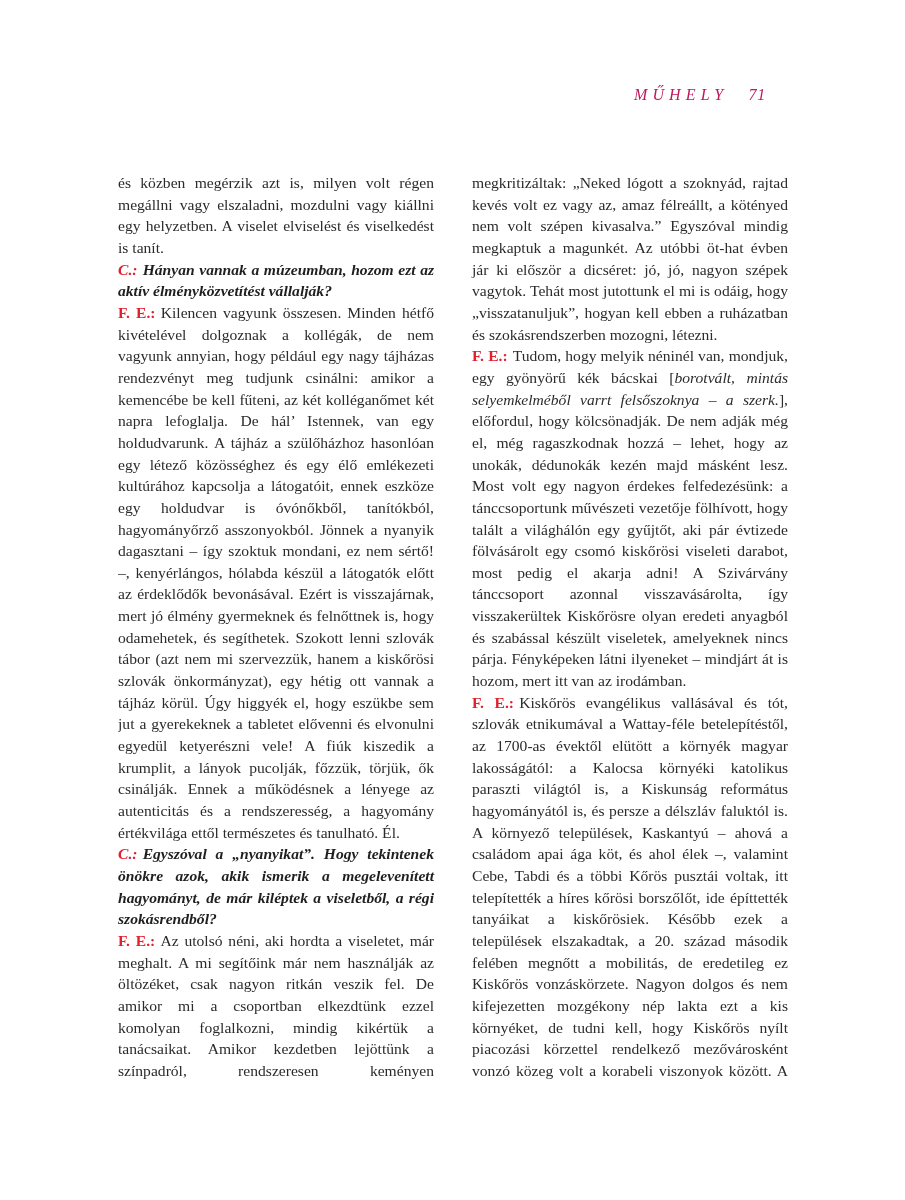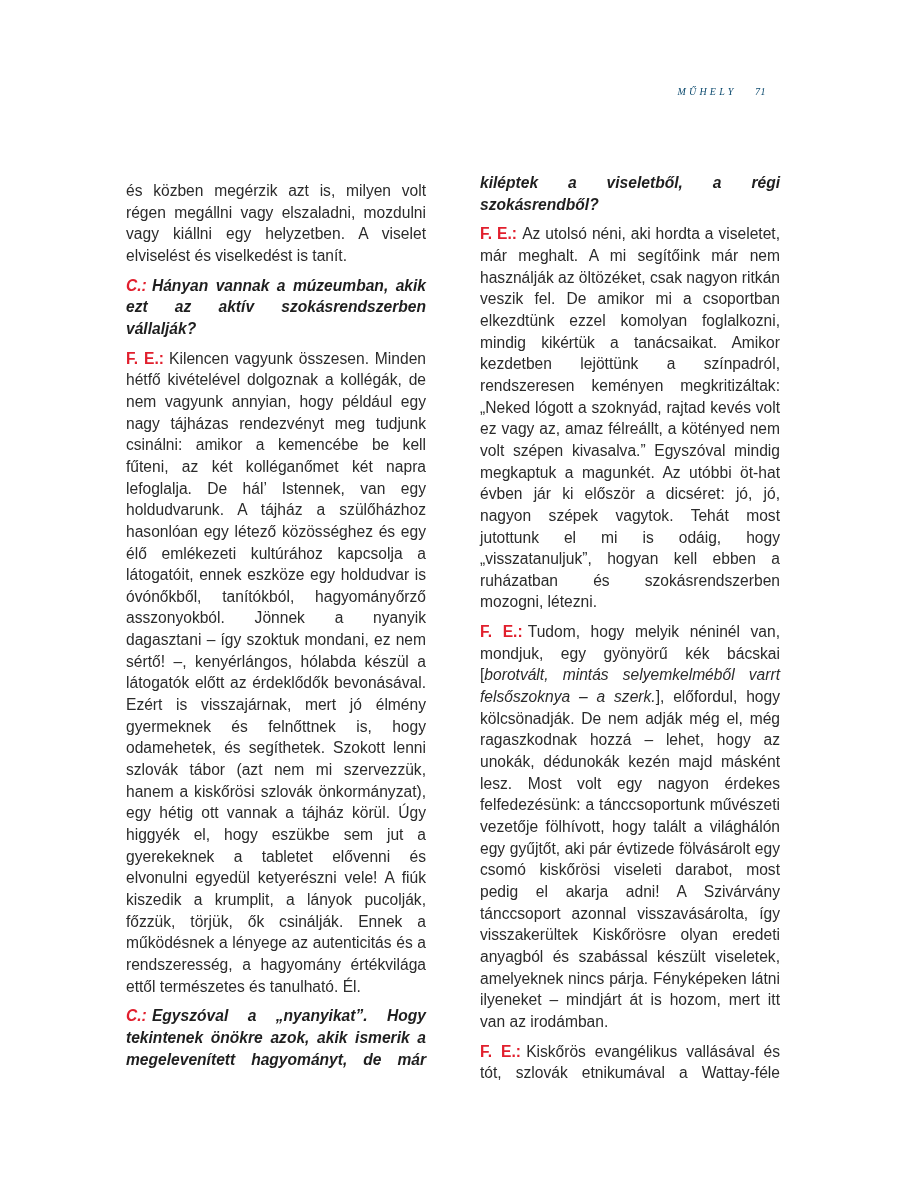--- a/index.html
+++ b/index.html
@@ -14,22 +14,22 @@
     background: #ffffff;
     overflow: hidden;
     font-family: "Liberation Sans", "DejaVu Sans", sans-serif;
   }
   .running-head {
     position: absolute;
     top: 86px;
     right: 139px;
     font-family: "Liberation Serif", "DejaVu Serif", serif;
     font-style: italic;
-    font-size: 10px;
-    color: #0c4a6e;
+    font-size: 16px;
+    color: #be185d;
     white-space: nowrap;
   }
   .running-head .section {
     letter-spacing: 0.32em;
     font-variant: small-caps;
     text-transform: uppercase;
     font-weight: 500;
   }
   .running-head .pageno {
     margin-left: 16px;
@@ -46,23 +46,24 @@
     column-fill: auto;
     overflow: hidden;
     font-size: 15.6px;
     line-height: 21.65px;
     color: #2b2b2b;
     text-align: justify;
     hyphens: auto;
     -webkit-hyphens: auto;
   }
   .article p.seg {
-    margin: 8px;
+    margin: 0;
     padding: 0;
     text-indent: 0;
+    font-family: Liberation Serif, serif;
   }
   .speaker {
     color: #e11f2d;
     font-weight: bold;
     margin-right: 0.33em;
   }
   p.question .speaker { font-style: italic; }
   p.question {
     font-weight: bold;
     font-style: italic;
@@ -76,21 +77,21 @@
 
 <div class="page">
 
   <header class="running-head">
     <span class="section">MŰHELY</span>
     <span class="pageno">71</span>
   </header>
 
   <main class="article" id="article-columns">
       <p class="seg answer_continuation"><span class="run">és közben megérzik azt is, milyen volt régen megállni vagy elszaladni, mozdulni vagy kiállni egy helyzetben. A viselet elviselést és viselkedést is tanít.</span></p>
-      <p class="seg question"><span class="speaker">C.:</span><span class="run">Hányan vannak a múzeumban, akik ezt az aktív szokásrendszerben vállalják?</span></p>
+      <p class="seg question"><span class="speaker">C.:</span><span class="run">Hányan vannak a múzeumban, hozom ezt az aktív élményközvetítést vállalják?</span></p>
       <p class="seg answer"><span class="speaker">F. E.:</span><span class="run">Kilencen vagyunk összesen. Minden hétfő kivételével dolgoznak a kollégák, de nem vagyunk annyian, hogy például egy nagy tájházas rendezvényt meg tudjunk csinálni: amikor a kemencébe be kell fűteni, az két kolléganőmet két napra lefoglalja. De hál’ Istennek, van egy holdudvarunk. A tájház a szülőházhoz hasonlóan egy létező közösséghez és egy élő emlékezeti kultúrához kapcsolja a látogatóit, ennek eszköze egy holdudvar is óvónőkből, tanítókból, hagyományőrző asszonyokból. Jönnek a nyanyik dagasztani – így szoktuk mondani, ez nem sértő! –, kenyérlángos, hólabda készül a látogatók előtt az érdeklődők bevonásával. Ezért is visszajárnak, mert jó élmény gyermeknek és felnőttnek is, hogy odamehetek, és segíthetek. Szokott lenni szlovák tábor (azt nem mi szervezzük, hanem a kiskőrösi szlovák önkormányzat), egy hétig ott vannak a tájház körül. Úgy higgyék el, hogy eszükbe sem jut a gyerekeknek a tabletet elővenni és elvonulni egyedül ketyerészni vele! A fiúk kiszedik a krumplit, a lányok pucolják, főzzük, törjük, ők csinálják. Ennek a működésnek a lényege az autenticitás és a rendszeresség, a hagyomány értékvilága ettől természetes és tanulható. Él.</span></p>
       <p class="seg question"><span class="speaker">C.:</span><span class="run">Egyszóval a „nyanyikat”. Hogy tekintenek önökre azok, akik ismerik a megelevenített hagyományt, de már kiléptek a viseletből, a régi szokásrendből?</span></p>
       <p class="seg answer"><span class="speaker">F. E.:</span><span class="run">Az utolsó néni, aki hordta a viseletet, már meghalt. A mi segítőink már nem használják az öltözéket, csak nagyon ritkán veszik fel. De amikor mi a csoportban elkezdtünk ezzel komolyan foglalkozni, mindig kikértük a tanácsaikat. Amikor kezdetben lejöttünk a színpadról, rendszeresen keményen megkritizáltak: „Neked lógott a szoknyád, rajtad kevés volt ez vagy az, amaz félreállt, a kötényed nem volt szépen kivasalva.” Egyszóval mindig megkaptuk a magunkét. Az utóbbi öt-hat évben jár ki először a dicséret: jó, jó, nagyon szépek vagytok. Tehát most jutottunk el mi is odáig, hogy „visszatanuljuk”, hogyan kell ebben a ruházatban és szokásrendszerben mozogni, létezni.</span></p>
       <p class="seg answer"><span class="speaker">F. E.:</span><span class="run">Tudom, hogy melyik néninél van, mondjuk, egy gyönyörű kék bácskai [</span><span class="editorial-italic">borotvált, mintás selyemkelméből varrt felsőszoknya – a szerk.</span><span class="run">], előfordul, hogy kölcsönadják. De nem adják még el, még ragaszkodnak hozzá – lehet, hogy az unokák, dédunokák kezén majd másként lesz. Most volt egy nagyon érdekes felfedezésünk: a tánccsoportunk művészeti vezetője fölhívott, hogy talált a világhálón egy gyűjtőt, aki pár évtizede fölvásárolt egy csomó kiskőrösi viseleti darabot, most pedig el akarja adni! A Szivárvány tánccsoport azonnal visszavásárolta, így visszakerültek Kiskőrösre olyan eredeti anyagból és szabással készült viseletek, amelyeknek nincs párja. Fényképeken látni ilyeneket – mindjárt át is hozom, mert itt van az irodámban.</span></p>
       <p class="seg answer"><span class="speaker">F. E.:</span><span class="run">Kiskőrös evangélikus vallásával és tót, szlovák etnikumával a Wattay-féle betelepítéstől, az 1700-as évektől elütött a környék magyar lakosságától: a Kalocsa környéki katolikus paraszti világtól is, a Kiskunság református hagyományától is, és persze a délszláv faluktól is. A környező települések, Kaskantyú – ahová a családom apai ága köt, és ahol élek –, valamint Cebe, Tabdi és a többi Kőrös pusztái voltak, itt telepítették a híres kőrösi borszőlőt, ide építtették tanyáikat a kiskőrösiek. Később ezek a települések elszakadtak, a 20. század második felében megnőtt a mobilitás, de eredetileg ez Kiskőrös vonzáskörzete. Nagyon dolgos és nem kifejezetten mozgékony nép lakta ezt a kis környéket, de tudni kell, hogy Kiskőrös nyílt piacozási körzettel rendelkező mezővárosként vonzó közeg volt a korabeli viszonyok között. A szőlő és a helyi ipar eltartotta a lakosságot, a 19. század második felében már igen jómódúak voltak a kőrösi tótok. A kiskőrösi viselet gazdag és jellegzetes, és persze ennek a fejlődése</span></p>
     </main>
 
 </div>
 
 </body></html>

